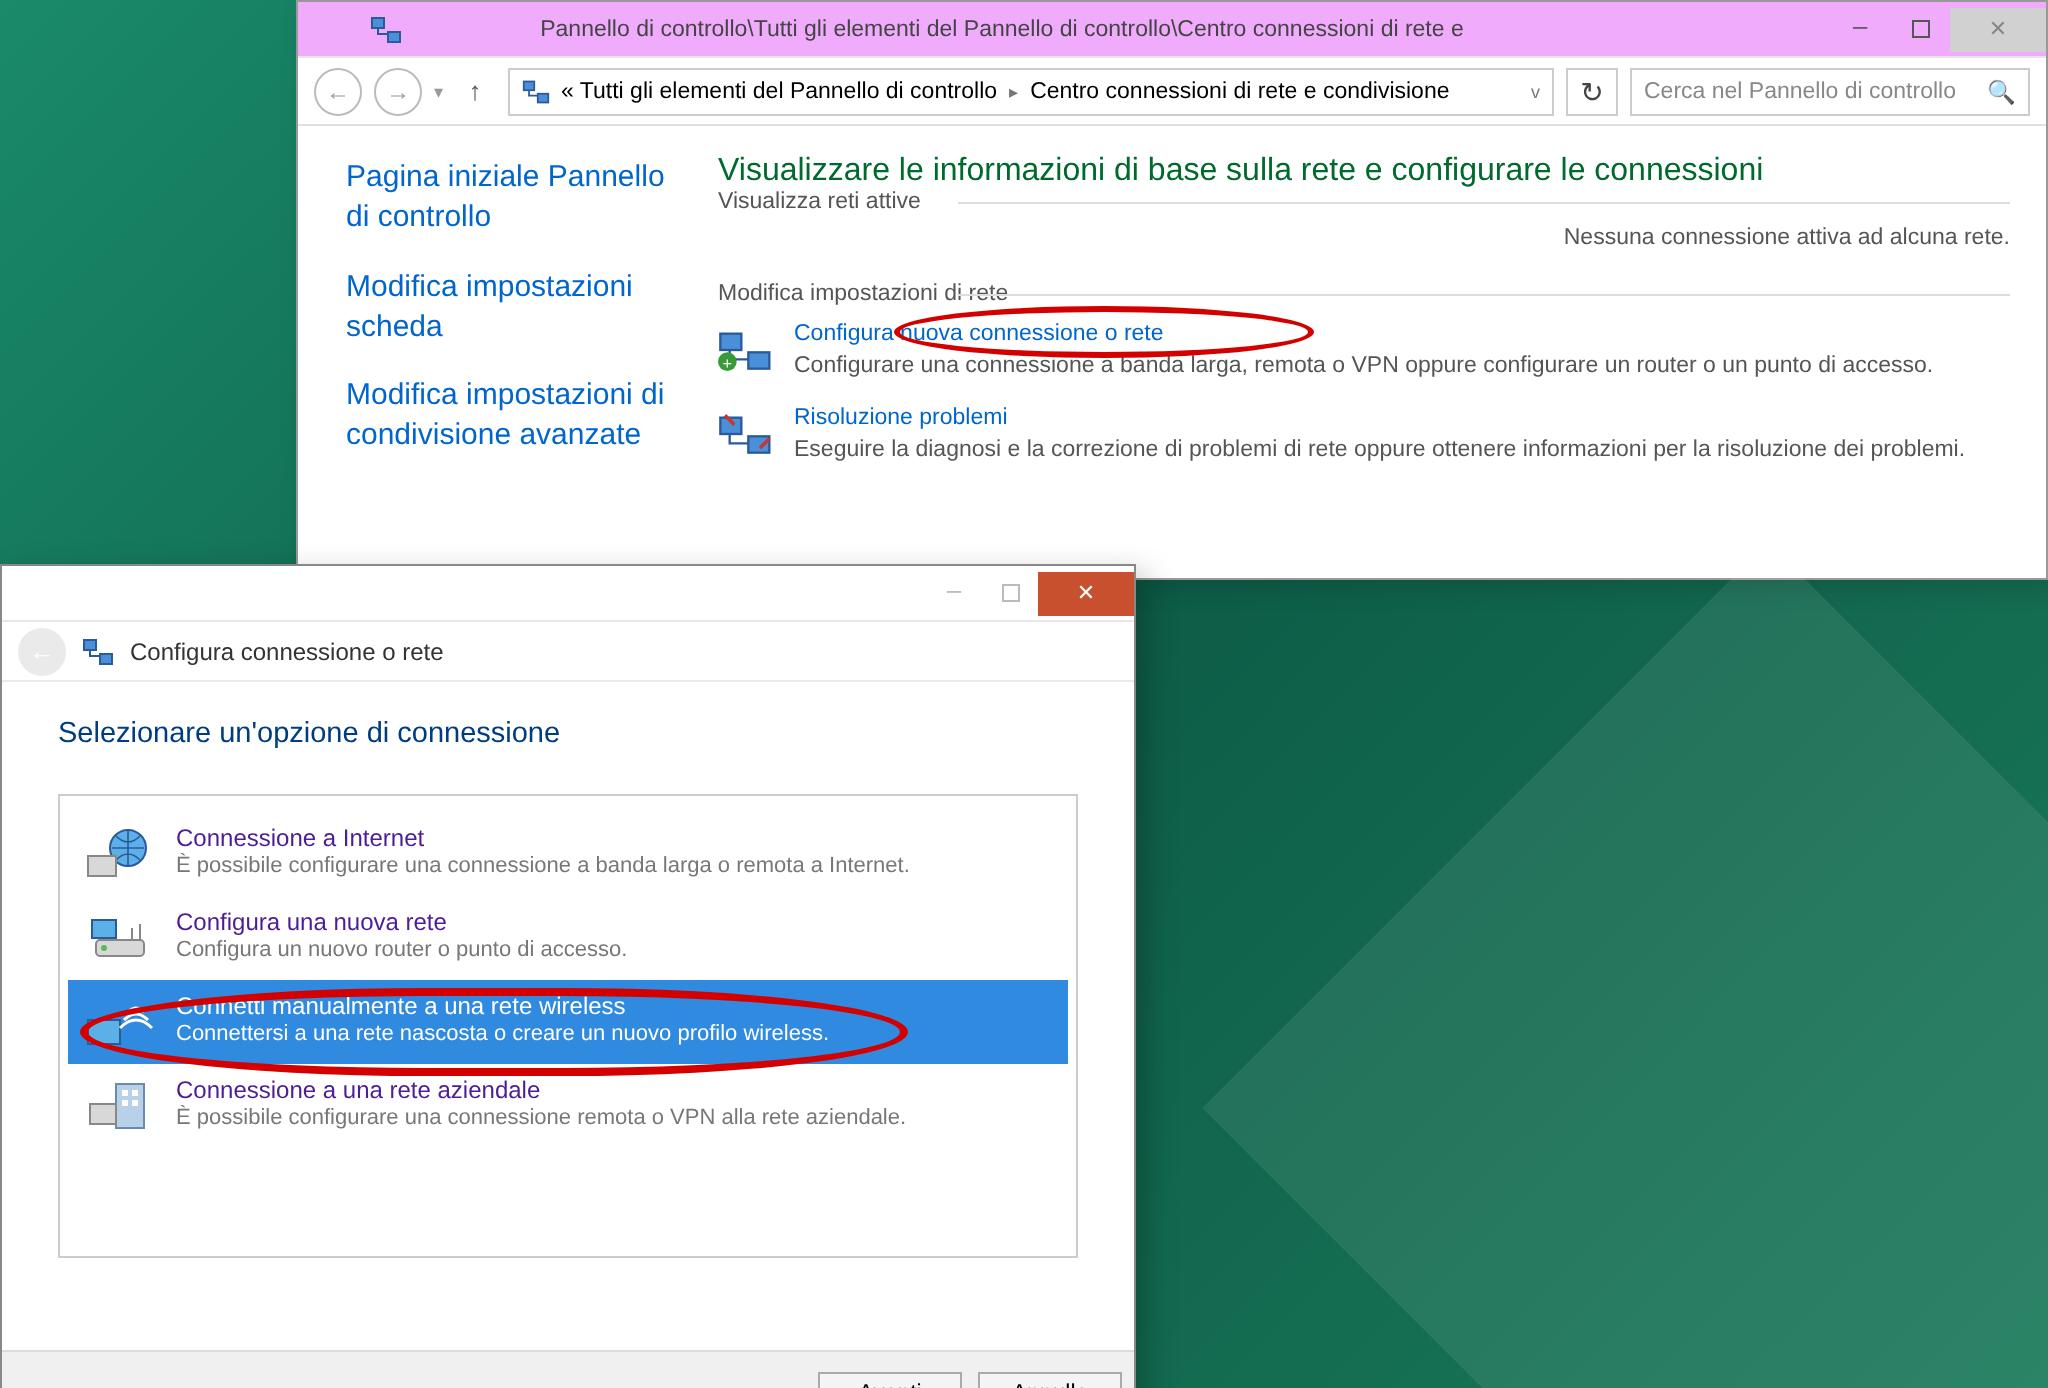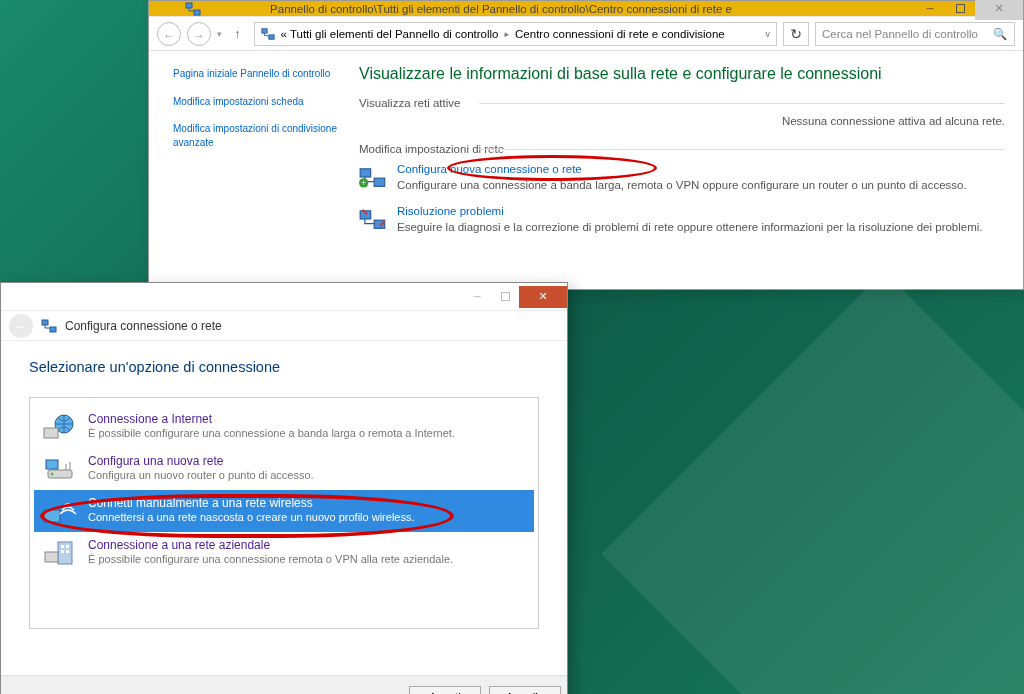--- a/index.html
+++ b/index.html
@@ -1,21 +1,21 @@
 <!DOCTYPE html>
 <html><head>
 <meta charset="utf-8">
 <style>
   * { box-sizing: border-box; margin: 0; padding: 0; font-family: "Segoe UI", Tahoma, sans-serif; }
   body { width: 1024px; height: 694px; background: linear-gradient(135deg, #1a8a6a 0%, #0d5c47 50%, #1a7a5a 100%); position: relative; overflow: hidden; }
   body::after { content: ""; position: absolute; right: -60px; bottom: -60px; width: 400px; height: 400px; background: rgba(255,255,255,0.08); transform: rotate(45deg); }
 
   
   .main-window { position: absolute; left: 148px; top: 0; width: 876px; height: 290px; background: #fff; border: 1px solid #999; box-shadow: 4px 4px 12px rgba(0,0,0,0.15); }
-  .titlebar { height: 16px; background: #eab308; display: flex; align-items: center; font-size: 11.5px; color: #444; border-bottom: 1px solid #e5e5e5; padding-left: 28px; }
+  .titlebar { height: 28px; background: #f0abfc; display: flex; align-items: center; font-size: 11.5px; color: #444; border-bottom: 1px solid #e5e5e5; padding-left: 28px; }
   .titlebar-icon { width: 16px; height: 16px; margin: 0 6px 0 8px; }
   .titlebar-title { flex: 1; text-align: center; padding-right: 120px; }
   .win-controls { display: flex; }
   .win-btn { width: 30px; height: 22px; display: flex; align-items: center; justify-content: center; font-size: 10px; }
   .win-btn.min::before { content: "─"; }
   .win-btn.max { border: 0; }
   .win-btn.max span { display: block; width: 9px; height: 9px; border: 1px solid #555; }
   .win-btn.close { background: #d1d1d1; color: #888; width: 48px; }
   .win-btn.close::before { content: "✕"; font-size: 11px; }
 
@@ -23,25 +23,25 @@
   .nav-btn { width: 24px; height: 24px; border: 1px solid #bbb; border-radius: 50%; display: flex; align-items: center; justify-content: center; color: #999; font-size: 12px; }
   .up-btn { width: 20px; height: 24px; display: flex; align-items: center; justify-content: center; color: #555; font-size: 13px; }
   .breadcrumb-bar { flex: 1; height: 24px; border: 1px solid #ccc; display: flex; align-items: center; padding: 0 6px; font-size: 11.5px; gap: 6px; }
   .breadcrumb-bar .bc-icon { width: 14px; height: 14px; }
   .bc-chevron { color: #777; font-size: 9px; }
   .refresh { width: 26px; height: 24px; border: 1px solid #ccc; display: flex; align-items: center; justify-content: center; font-size: 14px; color: #444; }
   .search-box { width: 200px; height: 24px; border: 1px solid #ccc; display: flex; align-items: center; padding: 0 6px; font-size: 11.5px; color: #888; }
   .search-box .mag { margin-left: auto; color: #666; }
 
   .cp-body { display: flex; height: calc(100% - 62px); }
-  .cp-sidebar { width: 200px; padding: 16px 12px 12px 24px; font-size: 10px; }
+  .cp-sidebar { width: 200px; padding: 16px 12px 12px 24px; font-size: 15px; }
   .cp-sidebar a { color: #0066cc; text-decoration: none; display: block; margin-bottom: 14px; line-height: 1.35; }
 
   .cp-main { flex: 1; padding: 14px 18px 12px 10px; font-size: 11.5px; color: #333; }
-  .cp-heading { color: #006a2e; font-size: 16px; font-weight: 400; margin-bottom: 14px; }
+  .cp-heading { color: #006a2e; font-size: 16px; font-weight: 400; margin-bottom: 0; }
   .cp-section-label { color: #555; margin-bottom: 4px; position: relative; }
   .cp-section-label::after { content: ""; position: absolute; left: 120px; right: 0; top: 50%; height: 1px; background: #ddd; }
   .cp-section-none { text-align: right; color: #555; margin: 6px 0 16px; }
   .cp-item { display: flex; gap: 10px; margin: 8px 0 12px; align-items: flex-start; }
   .cp-item .ic { width: 28px; height: 24px; flex-shrink: 0; margin-top: 2px; }
   .cp-item .lk { color: #0066cc; }
   .cp-item .ds { color: #555; line-height: 1.4; margin-top: 2px; }
 
   .red-oval-1 { position: absolute; left: 88px; top: -8px; width: 210px; height: 26px; border: 3px solid #d40000; border-radius: 50%; pointer-events: none; }
 

